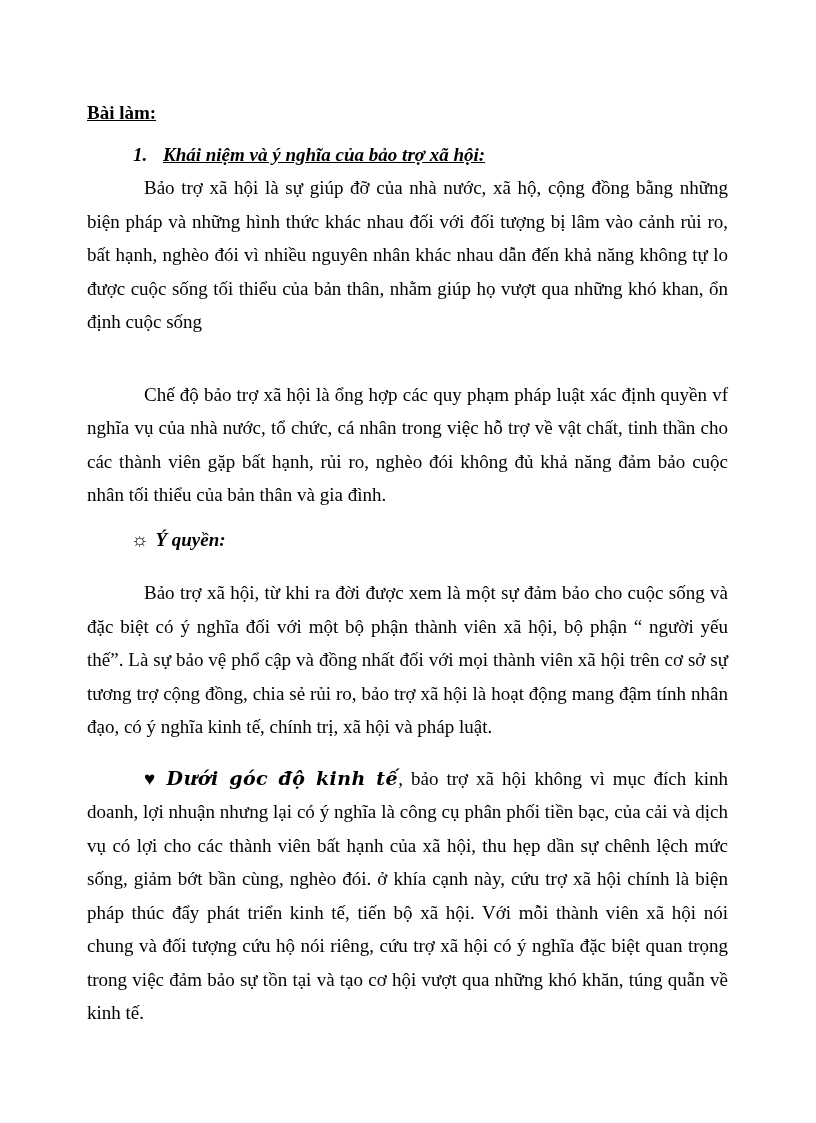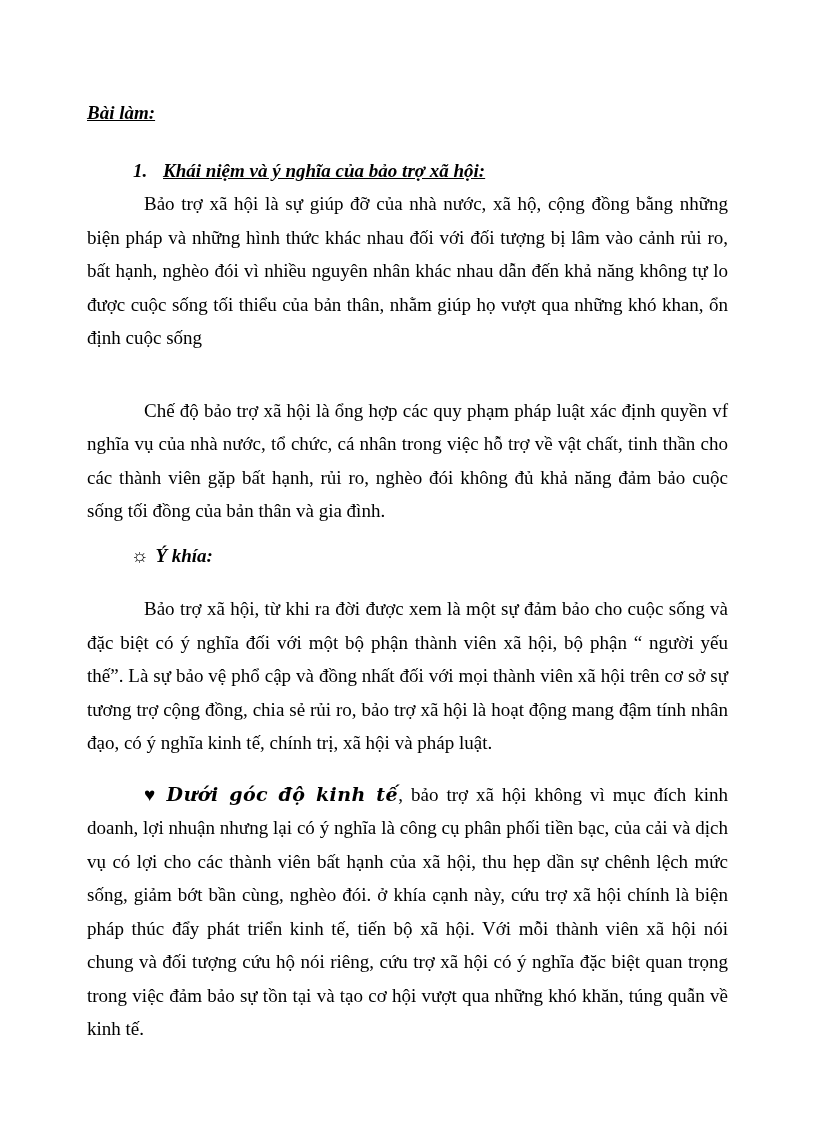--- a/index.html
+++ b/index.html
@@ -15,24 +15,23 @@
     background: #ffffff;
     box-sizing: border-box;
     padding: 96px 88px 0 87px;
     font-family: "Liberation Serif", "DejaVu Serif", serif;
     font-size: 19px;
     color: #000000;
     overflow: hidden;
   }
   .doc-title {
     font-weight: bold;
-    font-style: italic;
     text-decoration: underline;
     line-height: 33.5px;
-    margin: 0 0 24px 0;
+    margin: 0 0 8px 0;
   }
   .section-heading {
     font-weight: bold;
     font-style: italic;
     line-height: 33.5px;
     padding-left: 46px;
     margin: 0;
   }
   .section-heading .sec-num {
     display: inline-block;
@@ -81,24 +80,24 @@
 
   <div class="doc-title">Bài làm:</div>
 
   <div class="section-heading">
     <span class="sec-num">1.</span><span class="sec-title">Khái niệm và ý nghĩa của bảo trợ xã hội:</span>
   </div>
 
 
   <p class="body-para sp-a">Bảo trợ xã hội là sự giúp đỡ của nhà nước, xã hộ, cộng đồng bằng những biện pháp và những hình thức khác nhau đối với đối tượng bị lâm vào cảnh rủi ro, bất hạnh, nghèo đói vì nhiều nguyên nhân khác nhau dẫn đến khả năng không tự lo được cuộc sống tối thiểu của bản thân, nhằm giúp họ vượt qua những khó khan, ổn định cuộc sống</p>
 
-  <p class="body-para sp-b">Chế độ bảo trợ xã hội là ổng hợp các quy phạm pháp luật xác định quyền vf nghĩa vụ của nhà nước, tổ chức, cá nhân trong việc hỗ trợ về vật chất, tinh thần cho các thành viên gặp bất hạnh, rủi ro, nghèo đói không đủ khả năng đảm bảo cuộc sống tối đồng của bản thân và gia đình.</p>
+  <p class="body-para sp-b">Chế độ bảo trợ xã hội là ổng hợp các quy phạm pháp luật xác định quyền vf nghĩa vụ của nhà nước, tổ chức, cá nhân trong việc hỗ trợ về vật chất, tinh thần cho các thành viên gặp bất hạnh, rủi ro, nghèo đói không đủ khả năng đảm bảo cuộc nhân tối thiểu của bản thân và gia đình.</p>
 
   <div class="sub-heading mt">
-    <span class="bullet">☼</span><span>Ý khía:</span>
+    <span class="bullet">☼</span><span>Ý quyền:</span>
   </div>
 
   <p class="body-para sp-c">Bảo trợ xã hội, từ khi ra đời được xem là một sự đảm bảo cho cuộc sống và đặc biệt có ý nghĩa đối với một bộ phận thành viên xã hội, bộ phận “ người yếu thế”. Là sự bảo vệ phổ cập và đồng nhất đối với mọi thành viên xã hội trên cơ sở sự tương trợ cộng đồng, chia sẻ rủi ro, bảo trợ xã hội là hoạt động mang đậm tính nhân đạo, có ý nghĩa kinh tế, chính trị, xã hội và pháp luật.</p>
 
   <p class="body-para">
     <span class="heart-bullet">♥</span><span class="script-lead">Dưới góc độ kinh tế</span><span>, bảo trợ xã hội không vì mục đích kinh doanh, lợi nhuận nhưng lại có ý nghĩa là công cụ phân phối tiền bạc, của cải và dịch vụ có lợi cho các thành viên bất hạnh của xã hội, thu hẹp dần sự chênh lệch mức sống, giảm bớt bần cùng, nghèo đói. ở khía cạnh này, cứu trợ xã hội chính là biện pháp thúc đẩy phát triển kinh tế, tiến bộ xã hội. Với mỗi thành viên xã hội nói chung và đối tượng cứu hộ nói riêng, cứu trợ xã hội có ý nghĩa đặc biệt quan trọng trong việc đảm bảo sự tồn tại và tạo cơ hội vượt qua những khó khăn, túng quẫn về kinh tế.</span>
   </p>
 
 </div>
 

